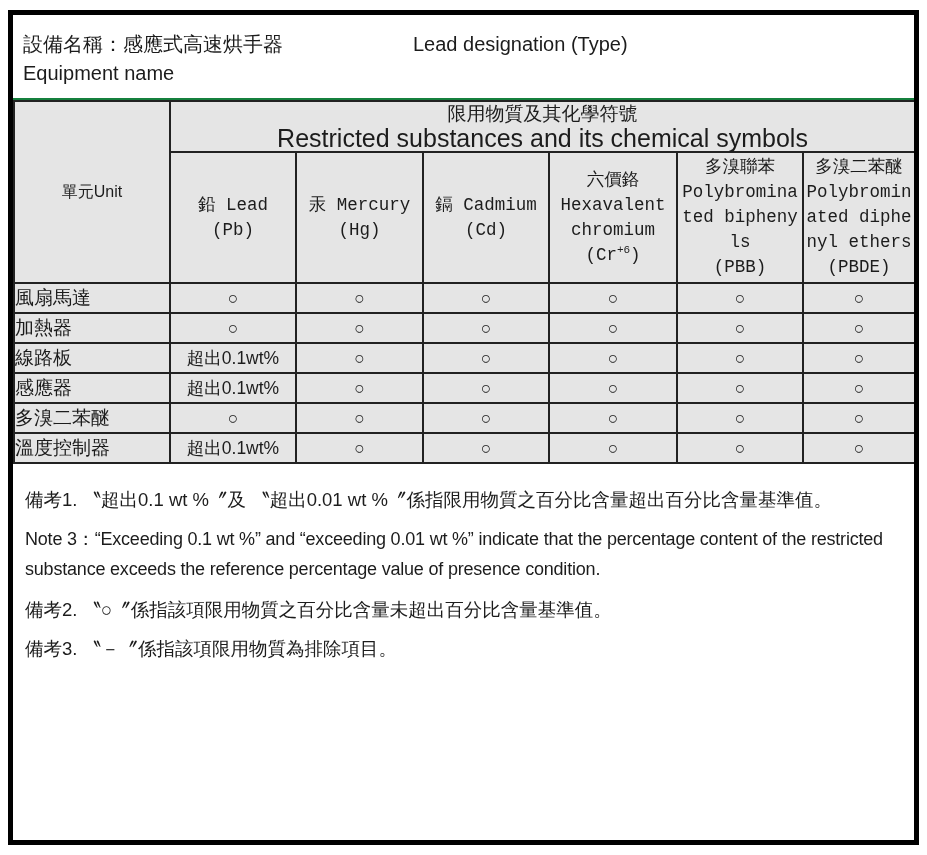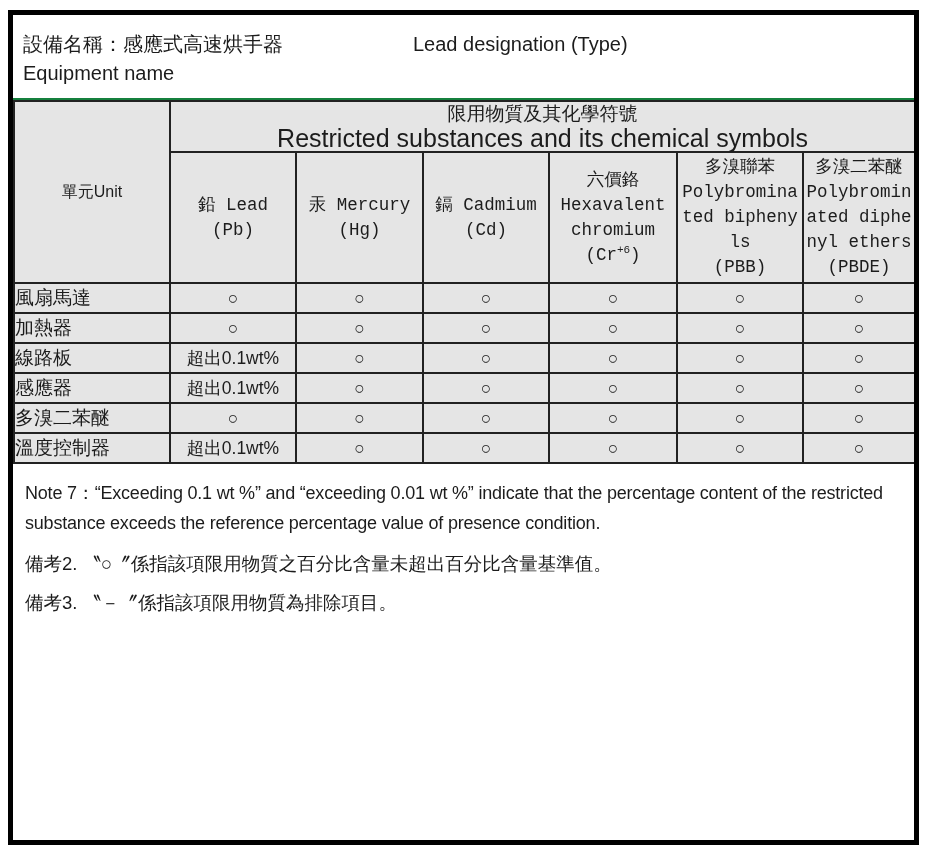--- a/index.html
+++ b/index.html
@@ -203,18 +203,19 @@
           <td class="val">○</td>
           <td class="val">○</td>
           <td class="val">○</td>
           <td class="val">○</td>
           <td class="val">○</td>
         </tr>
       </tbody>
   </table>
 
   <div class="notes" id="notes">
-      <p class="en">Note 7：“Exceeding 0.1 wt %” and “exceeding 0.01 wt %” indicate that the percentage content of the restricted substance exceeds the reference percentage value of presence condition.</p>
+      <p class="zh">備考1. 〝超出0.1 wt %〞及 〝超出0.01 wt %〞係指限用物質之百分比含量超出百分比含量基準值。</p>
+      <p class="en">Note 3：“Exceeding 0.1 wt %” and “exceeding 0.01 wt %” indicate that the percentage content of the restricted substance exceeds the reference percentage value of presence condition.</p>
       <p class="zh">備考2. 〝○〞係指該項限用物質之百分比含量未超出百分比含量基準值。</p>
       <p class="zh">備考3. 〝－〞係指該項限用物質為排除項目。</p>
     </div>
 
 </div>
 
 </body></html>

